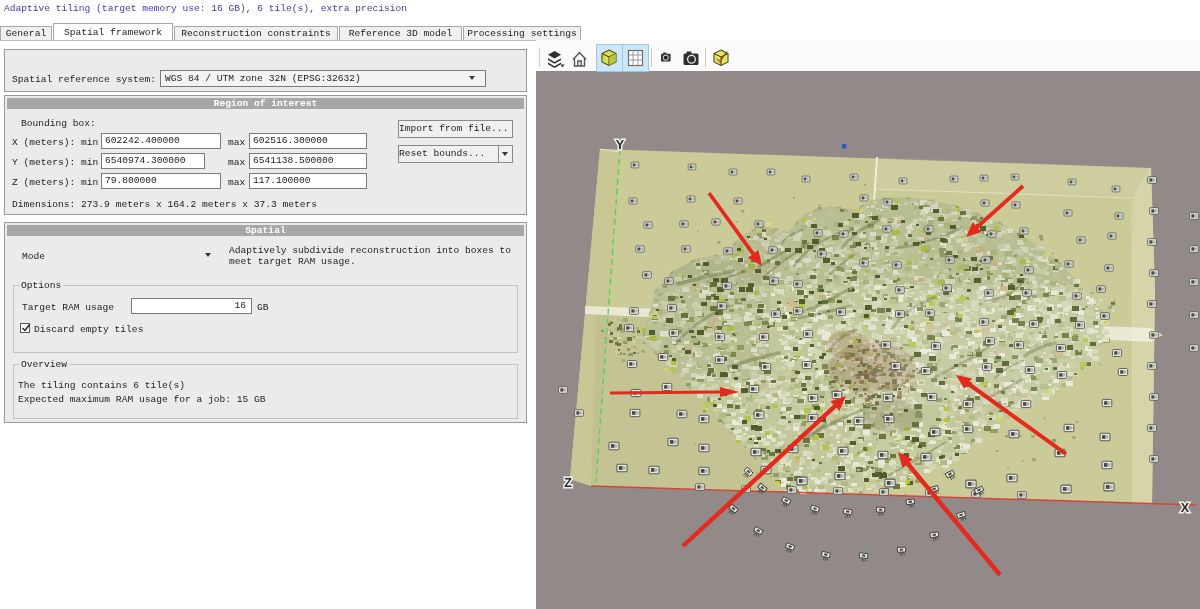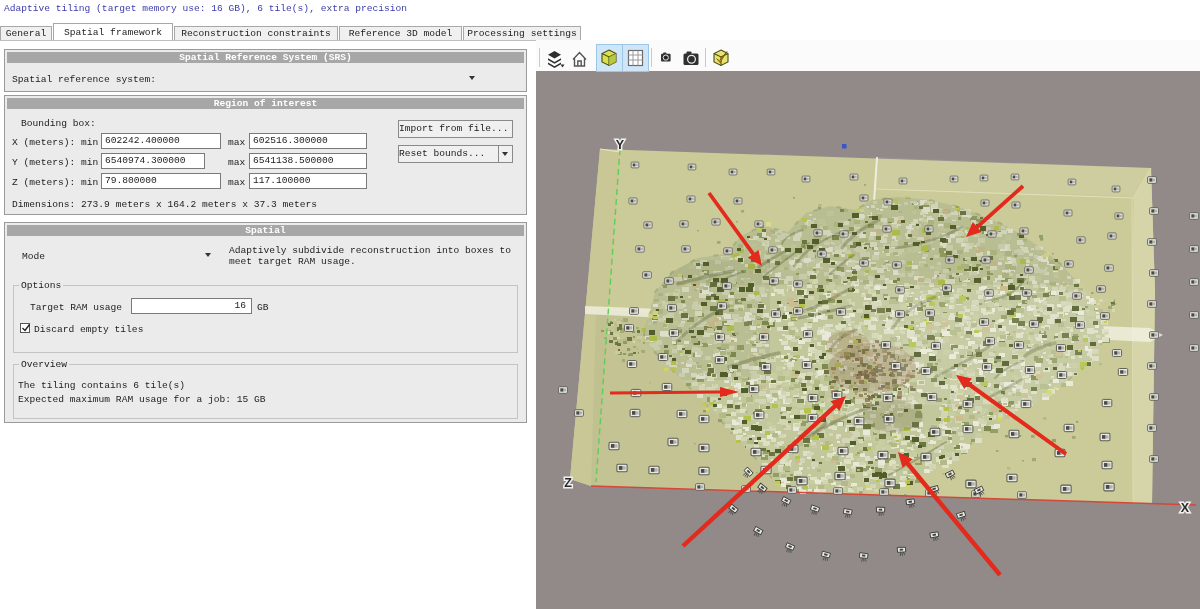--- a/index.html
+++ b/index.html
@@ -20,22 +20,22 @@
 <div class="a" style="left:4px;top:3px;color:#3c3caa">Adaptive tiling (target memory use: 16 GB), 6 tile(s), extra precision</div>
 
 <div class="a" style="left:0;top:40px;width:1200px;height:1px;background:#bfbfbf"></div>
 <div class="tab" style="left:0px;width:52px">General</div>
 <div class="tab" style="left:53px;width:120px;top:23px;height:17px;line-height:17px;background:#fff;z-index:2">Spatial framework</div>
 <div class="tab" style="left:174px;width:164px">Reconstruction constraints</div>
 <div class="tab" style="left:339px;width:123px">Reference 3D model</div>
 <div class="tab" style="left:463px;width:118px">Processing settings</div>
 
 <div class="panel" style="top:49px;width:523px;height:43px">
- <div class="hdr">Spatial Reference System (SRS)</div>
  <div class="a" style="left:7px;top:24px">Spatial reference system:</div>
+ <div class="cmb" style="left:155px;top:20px;width:326px;height:17px;line-height:15px;padding-left:4px">WGS 84 / UTM zone 32N (EPSG:32632)</div>
  <div class="arr" style="left:464px;top:26px"></div>
 </div>
 
 <div class="panel" style="top:95px;width:523px;height:120px">
  <div class="hdr">Region of interest</div>
  <div class="a" style="left:16px;top:22px">Bounding box:</div>
  <div class="a" style="left:7px;top:41px">X (meters): min</div>
  <div class="inp" style="left:96px;top:37px;width:120px;height:16px">602242.400000</div>
  <div class="a" style="left:223px;top:41px">max</div>
  <div class="inp" style="left:244px;top:37px;width:118px;height:16px">602516.300000</div>
@@ -54,21 +54,21 @@
  <div class="arr" style="left:497px;top:56px"></div>
 </div>
 
 <div class="panel" style="top:222px;width:523px;height:201px">
  <div class="hdr">Spatial</div>
  <div class="a" style="left:17px;top:28px"><b>Mode</b></div>
  <div class="arr" style="left:200px;top:30px"></div>
  <div class="a" style="left:224px;top:22px">Adaptively subdivide reconstruction into boxes to<br>meet target RAM usage.</div>
  <div class="fs" style="left:8px;top:62px;width:505px;height:68px"></div>
  <div class="fsl" style="left:14px;top:57px">Options</div>
- <div class="a" style="left:25px;top:79px"><b>Target RAM usage</b></div>
+ <div class="a" style="left:17px;top:79px"><b>Target RAM usage</b></div>
  <div class="inp" style="left:126px;top:75px;width:121px;height:16px;text-align:right;padding-right:5px">16</div>
  <div class="a" style="left:252px;top:79px">GB</div>
  <div class="a" style="left:15px;top:100px;width:10px;height:10px;background:#fff;border:1px solid #555"></div>
  <svg class="a" style="left:15px;top:99px" width="12" height="12">
       <path d="M2.5 6 L5 8.5 L9.5 2.5" stroke="#222" stroke-width="1.4" fill="none"></path>
     </svg>
  <div class="a" style="left:29px;top:101px">Discard empty tiles</div>
  <div class="fs" style="left:8px;top:141px;width:505px;height:55px"></div>
  <div class="fsl" style="left:14px;top:136px">Overview</div>
  <div class="a" style="left:13px;top:157px">The tiling contains <b>6 tile(s)</b></div>

